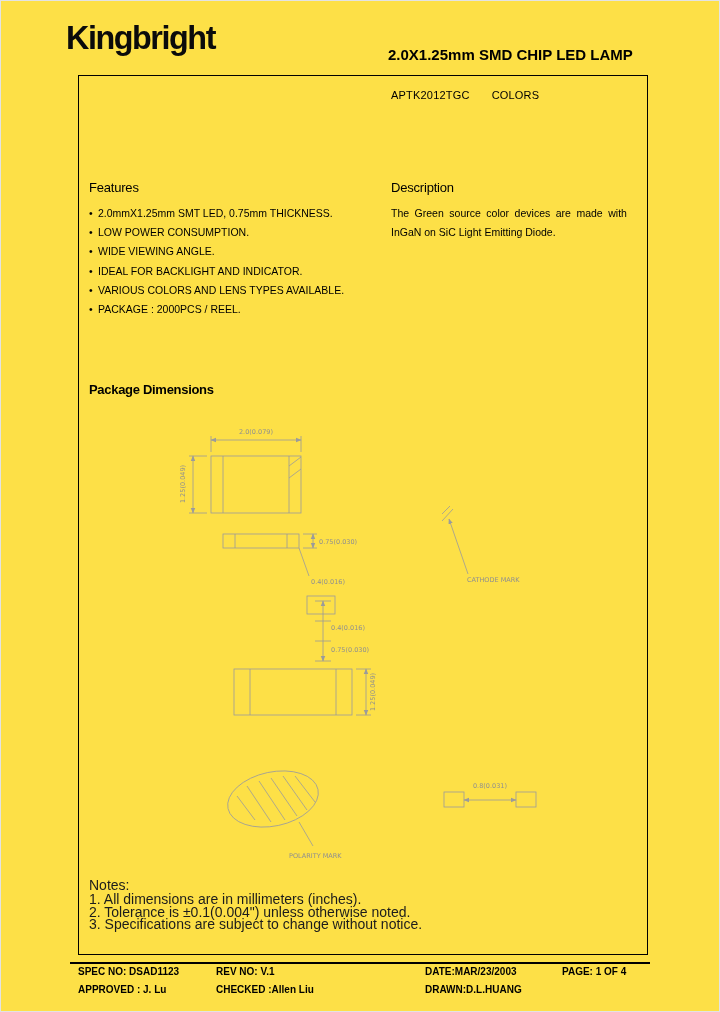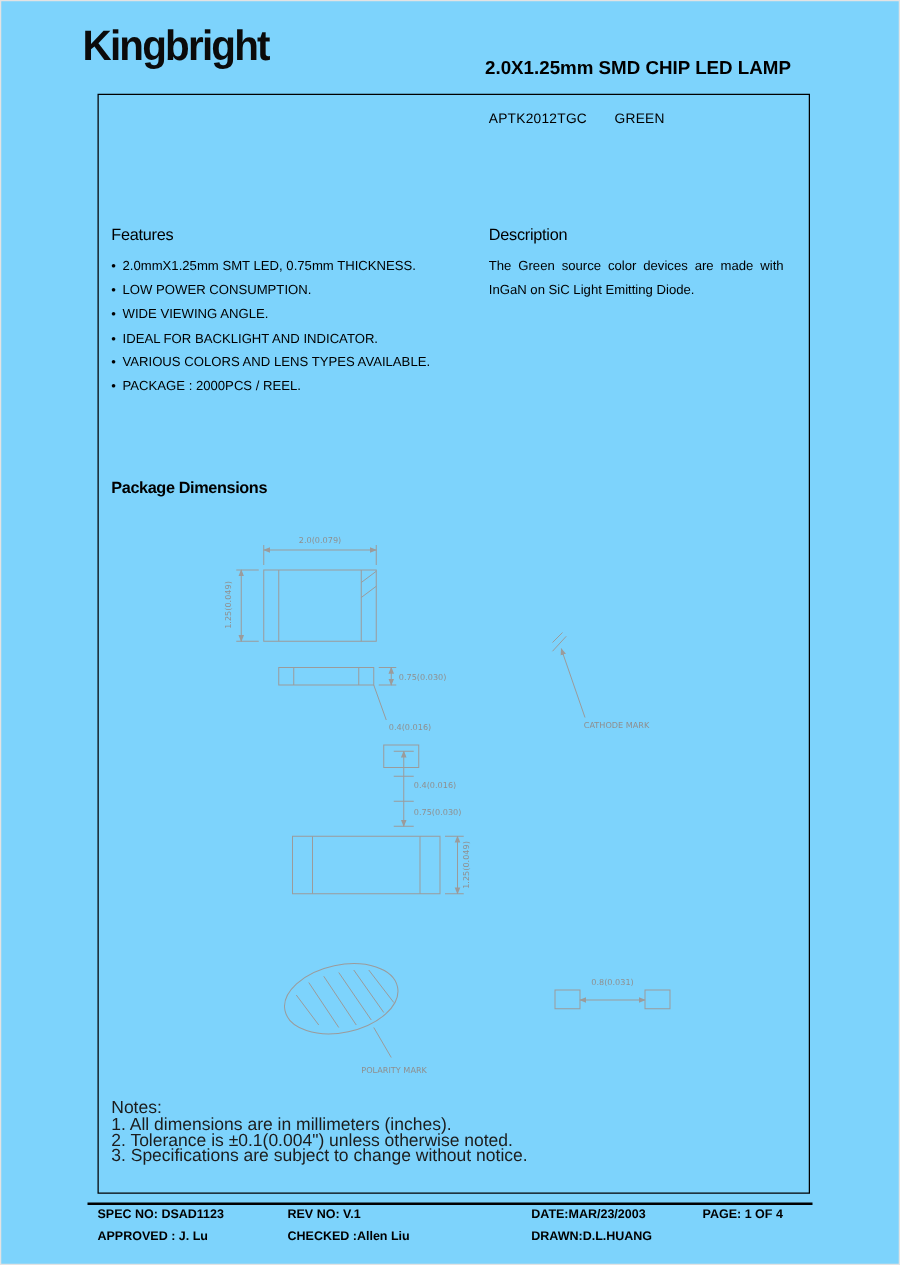--- a/index.html
+++ b/index.html
@@ -1,17 +1,17 @@
 <!DOCTYPE html>
 <html><head>
 <meta charset="utf-8">
 <style>
   html,body{margin:0;padding:0;background:#fff;}
   .page{
-    position:relative;width:720px;height:1012px;background:#7dd3fc;
+    position:relative;width:720px;height:1012px;background:#fde047;
     font-family:"Liberation Sans", sans-serif;color:#000;overflow:hidden;
     box-shadow:inset 0 0 0 1px #e3e3e3;
   }
   .logo{
     position:absolute;left:66px;top:18px;
     font-size:34px;font-weight:800;letter-spacing:-1.5px;color:#0b0b0b;
     transform:scaleX(.95);transform-origin:left top;
   }
   .doc-title{
     position:absolute;left:388px;top:46px;
@@ -36,35 +36,35 @@
   .pkg-heading{position:absolute;left:10px;top:306px;font-size:13px;font-weight:bold;margin:0;letter-spacing:-.3px;}
   .drawing{position:absolute;left:0;top:348px;width:570px;height:450px;}
   .drawing svg{display:block;}
   .drawing text{font-family:"DejaVu Sans", sans-serif;font-size:6.5px;fill:#8f8f8f;}
   .notes{position:absolute;left:10px;top:803px;font-size:14px;color:#1c1c1c;}
   .notes .notes-head{margin-bottom:2px;}
   .notes div{line-height:12.3px;}
   .footer-rule{position:absolute;left:70px;top:962px;width:580px;border-top:2px solid #000;}
   .f{position:absolute;font-size:10px;font-weight:bold;white-space:nowrap;}
   .f.r1{top:966px;} .f.r2{top:984px;}
-  .fc1{left:78px;} .fc2{left:230px;} .fc3{left:425px;} .fc4{left:562px;}
+  .fc1{left:78px;} .fc2{left:216px;} .fc3{left:425px;} .fc4{left:562px;}
 </style>
 </head>
 <body>
 
 <div class="page">
 
   <div class="logo">Kingbright</div>
   <div class="doc-title">2.0X1.25mm SMD CHIP LED LAMP</div>
 
   <div class="frame">
 
     <div class="part-line">
       <span>APTK2012TGC</span>
-      <span>GREEN</span>
+      <span>COLORS</span>
     </div>
 
     <section class="features">
       <h2 class="col-heading">Features</h2>
       <ul>
           <li>2.0mmX1.25mm SMT LED, 0.75mm THICKNESS.</li>
           <li>LOW POWER CONSUMPTION.</li>
           <li>WIDE VIEWING ANGLE.</li>
           <li>IDEAL FOR BACKLIGHT AND INDICATOR.</li>
           <li>VARIOUS COLORS AND LENS TYPES AVAILABLE.</li>

